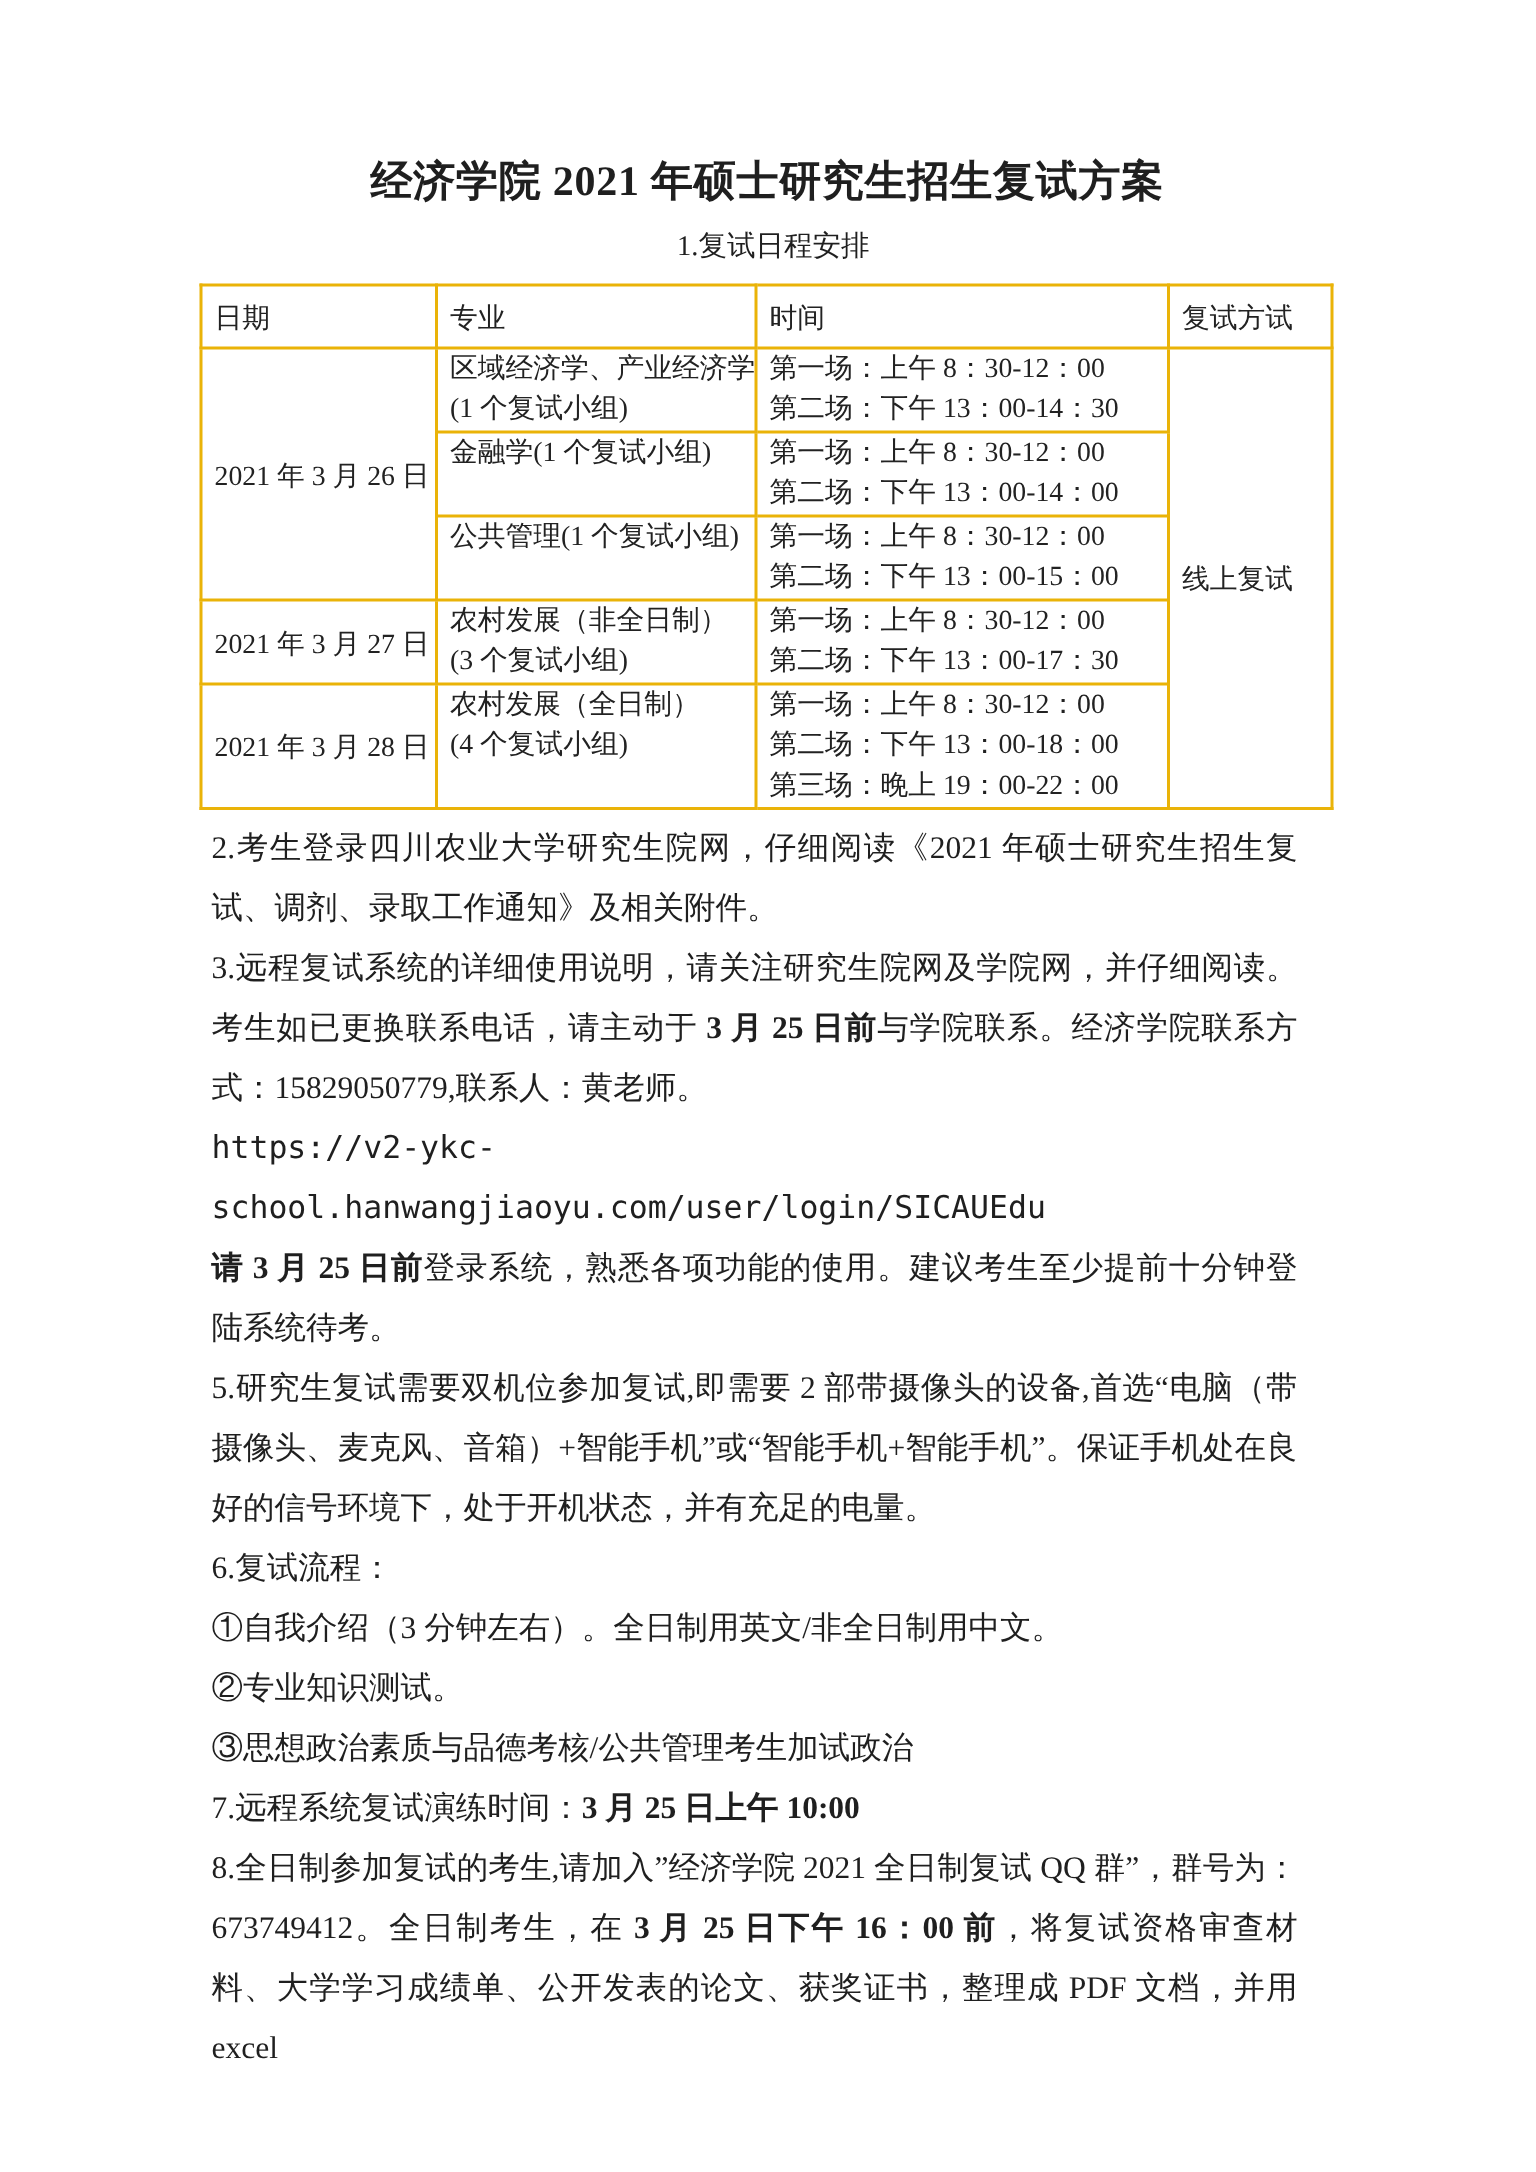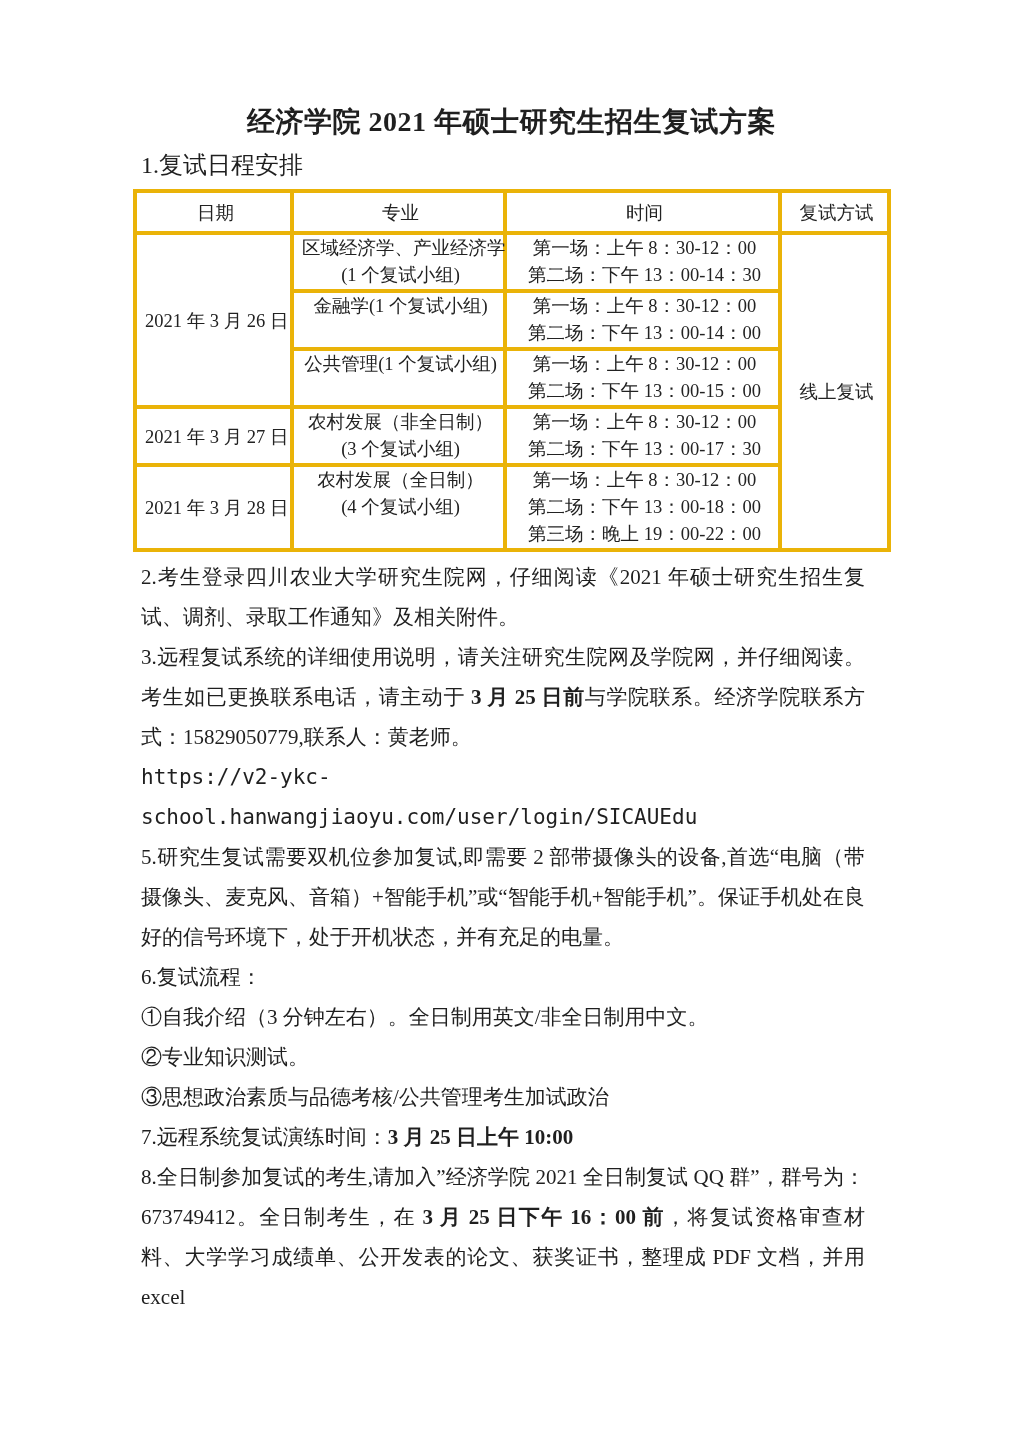--- a/index.html
+++ b/index.html
@@ -7,29 +7,29 @@
     width:1024px;height:1448px;overflow:hidden;position:relative;
     font-family:"Liberation Serif","DejaVu Serif",serif;
     color:#1f1f1f;
   }
   .content{position:absolute;left:133px;top:0;width:757px;}
   .doc-title{
     margin:104px 0 0 0;font-size:28px;font-weight:700;
     text-align:center;letter-spacing:0.5px;line-height:36px;
   }
   .section-heading{
-    margin:12px 0 11px 8px;font-size:24px;line-height:26px;
+    margin:12px 0 11px 8px;font-size:19px;line-height:26px;text-align:center;
   }
   table.schedule{
     border-collapse:collapse;width:754px;table-layout:fixed;
     font-size:18.5px;color:#222;
   }
   table.schedule th,table.schedule td{
-    border:4px solid #eab308;padding:0 4px 0 8px;
-    font-weight:normal;text-align:center;overflow:visible;
+    border:2px solid #eab308;padding:0 4px 0 8px;
+    font-weight:normal;text-align:left;overflow:visible;
   }
   table.schedule thead tr{height:42px;}
   table.schedule th{vertical-align:middle;white-space:nowrap;}
   tbody tr{height:54px;}
   tbody tr:nth-child(4){height:55px;margin-top:24px;}
   tbody tr:nth-child(5){height:83px;}
   td.date-cell{vertical-align:middle;white-space:nowrap;}
   td.major-cell,td.time-cell{vertical-align:top;}
   td.major-cell div,td.time-cell div{
     line-height:27px;white-space:nowrap;
@@ -122,20 +122,21 @@
             <div>第三场：晚上 19：00-22：00</div>
           </td>
         </tr>
       </tbody>
   </table>
 
   <div class="paragraphs" id="paragraphs">
       <div class="para"><span>2.考生登录四川农业大学研究生院网，仔细阅读《2021 年硕士研究生招生复试、调剂、录取工作通知》及相关附件。</span></div>
       <div class="para"><span>3.远程复试系统的详细使用说明，请关注研究生院网及学院网，并仔细阅读。考生如已更换联系电话，请主动于 </span><span class="bold">3 月 25 日前</span><span>与学院联系。经济学院联系方式：15829050779,联系人：黄老师。</span></div>
       <div class="para url"><span>https://v2-ykc-school.hanwangjiaoyu.com/user/login/SICAUEdu</span></div>
+      <div class="para"><span class="bold">请 3 月 25 日前</span><span>登录系统，熟悉各项功能的使用。建议考生至少提前十分钟登陆系统待考。</span></div>
       <div class="para"><span>5.研究生复试需要双机位参加复试,即需要 2 部带摄像头的设备,首选“电脑（带摄像头、麦克风、音箱）+智能手机”或“智能手机+智能手机”。保证手机处在良好的信号环境下，处于开机状态，并有充足的电量。</span></div>
       <div class="para"><span>6.复试流程：</span></div>
       <div class="para"><span>①自我介绍（3 分钟左右）。全日制用英文/非全日制用中文。</span></div>
       <div class="para"><span>②专业知识测试。</span></div>
       <div class="para"><span>③思想政治素质与品德考核/公共管理考生加试政治</span></div>
       <div class="para"><span>7.远程系统复试演练时间：</span><span class="bold">3 月 25 日上午 10:00</span></div>
       <div class="para"><span>8.全日制参加复试的考生,请加入”经济学院 2021 全日制复试 QQ 群”，群号为：673749412。全日制考生，在 </span><span class="bold">3 月 25 日下午 16：00 前</span><span>，将复试资格审查材料、大学学习成绩单、公开发表的论文、获奖证书，整理成 PDF 文档，并用 excel</span></div>
     </div>
 </div>
 

